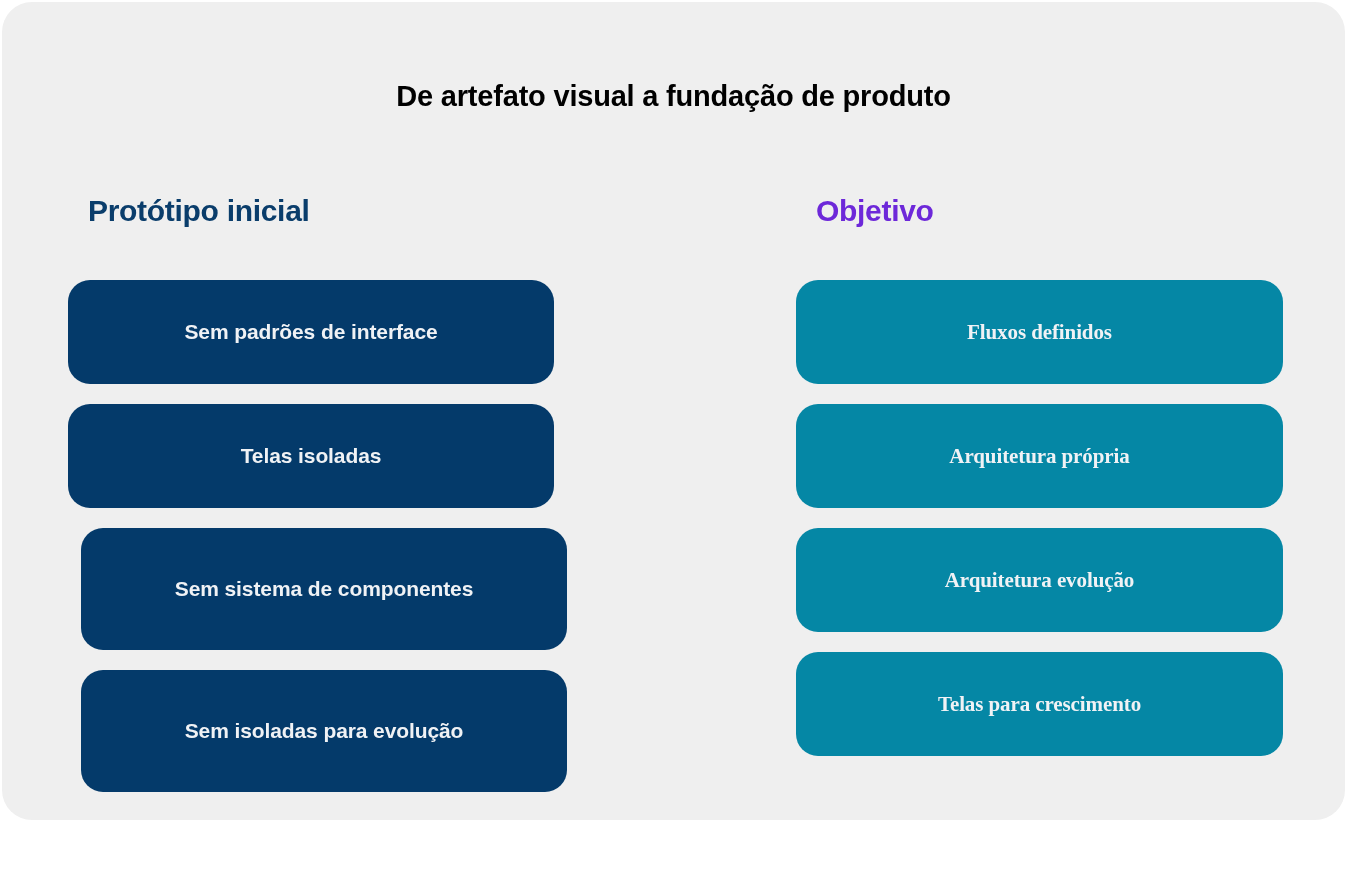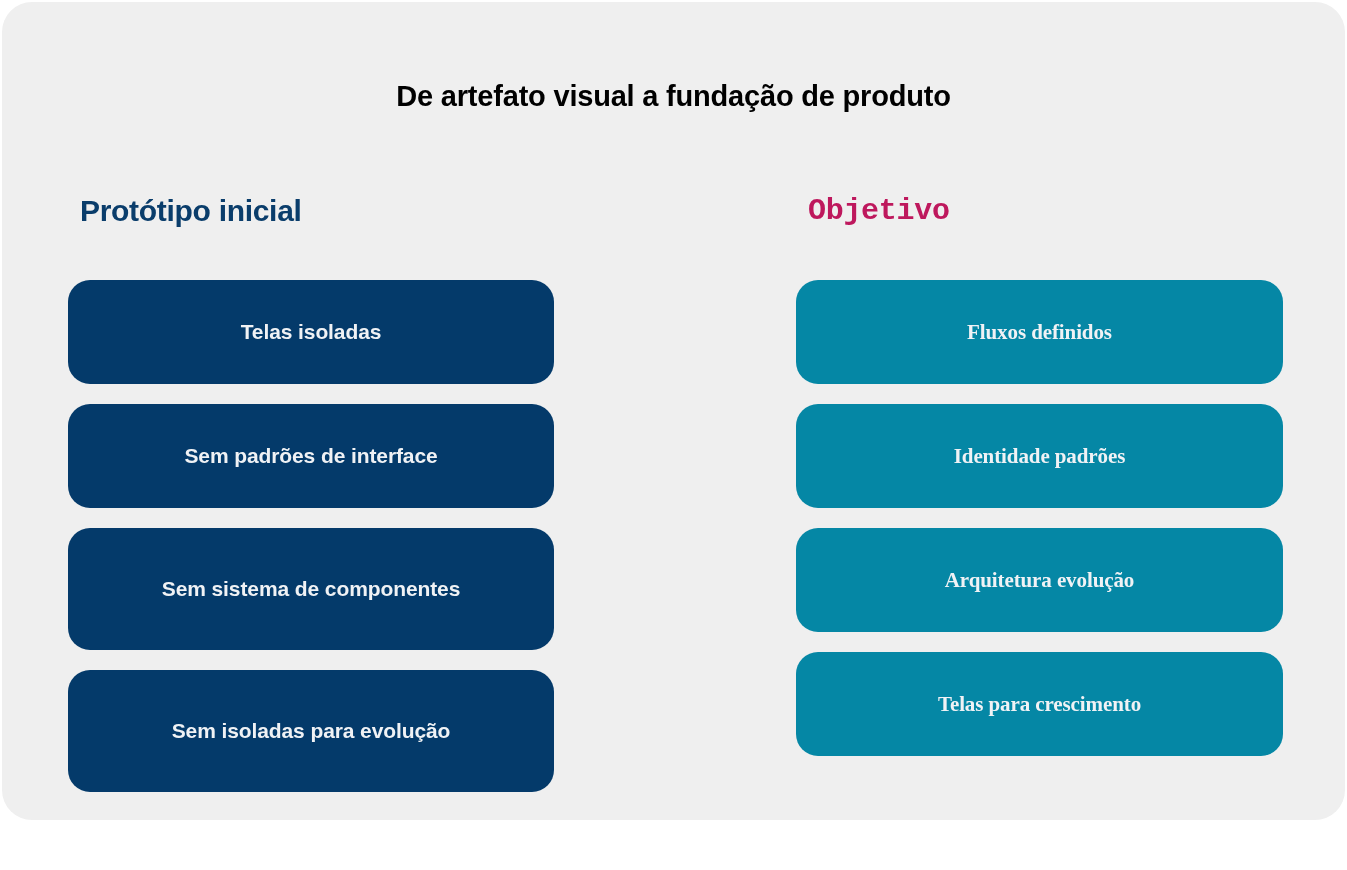--- a/index.html
+++ b/index.html
@@ -46,27 +46,27 @@
     top: 190px;
   }
 
   #column-before { left: 66px;  width: 490px; }
   #column-after  { left: 794px; width: 491px; }
 
   .column-heading {
     font-size: 30px;
     font-weight: bold;
     letter-spacing: -0.3px;
-    margin-left: 12px;
+    margin-left: 20px;
     height: 38px;
     line-height: 38px;
   }
 
   #column-before .column-heading { color: #0a3d6b; }
-  #column-after  .column-heading { color: #be185d; font-family: Liberation Mono, monospace; }
+  #column-after  .column-heading { color: #6d28d9; }
 
   .card-stack {
     position: absolute;
     top: 88px;
     left: 0;
   }
 
   #column-before .card-stack { width: 486px; }
   #column-after  .card-stack { width: 487px; }
 
@@ -85,44 +85,44 @@
     padding: 0 22px;
     margin-bottom: 20px;
   }
 
   .card:last-child { margin-bottom: 0; }
 
   #column-before .card { background: #043a6a; }
   #column-after  .card { background: #0587a5; font-family: Liberation Serif, serif; }
 
   .card.h1 { height: 104px; }
-  .card.h2 { height: 122px; }
+  .card.h2 { height: 122px; margin-left: 13px; }
 </style>
 </head>
 <body>
 
 <div id="stage">
   <div id="panel">
 
     <div id="deck-title">De artefato visual a fundação de produto</div>
 
     <div class="column" id="column-before">
       <div class="column-heading">Protótipo inicial</div>
       <div class="card-stack">
+        <div class="card h1">Sem padrões de interface</div>
         <div class="card h1">Telas isoladas</div>
-        <div class="card h1">Sem padrões de interface</div>
         <div class="card h2">Sem sistema de componentes</div>
         <div class="card h2">Sem isoladas para evolução</div>
       </div>
     </div>
 
     <div class="column" id="column-after">
       <div class="column-heading">Objetivo</div>
       <div class="card-stack">
         <div class="card h1">Fluxos definidos</div>
-        <div class="card h1">Identidade padrões</div>
+        <div class="card h1">Arquitetura própria</div>
         <div class="card h1">Arquitetura evolução</div>
         <div class="card h1">Telas para crescimento</div>
       </div>
     </div>
 
   </div>
 </div>
 
 </body></html>

